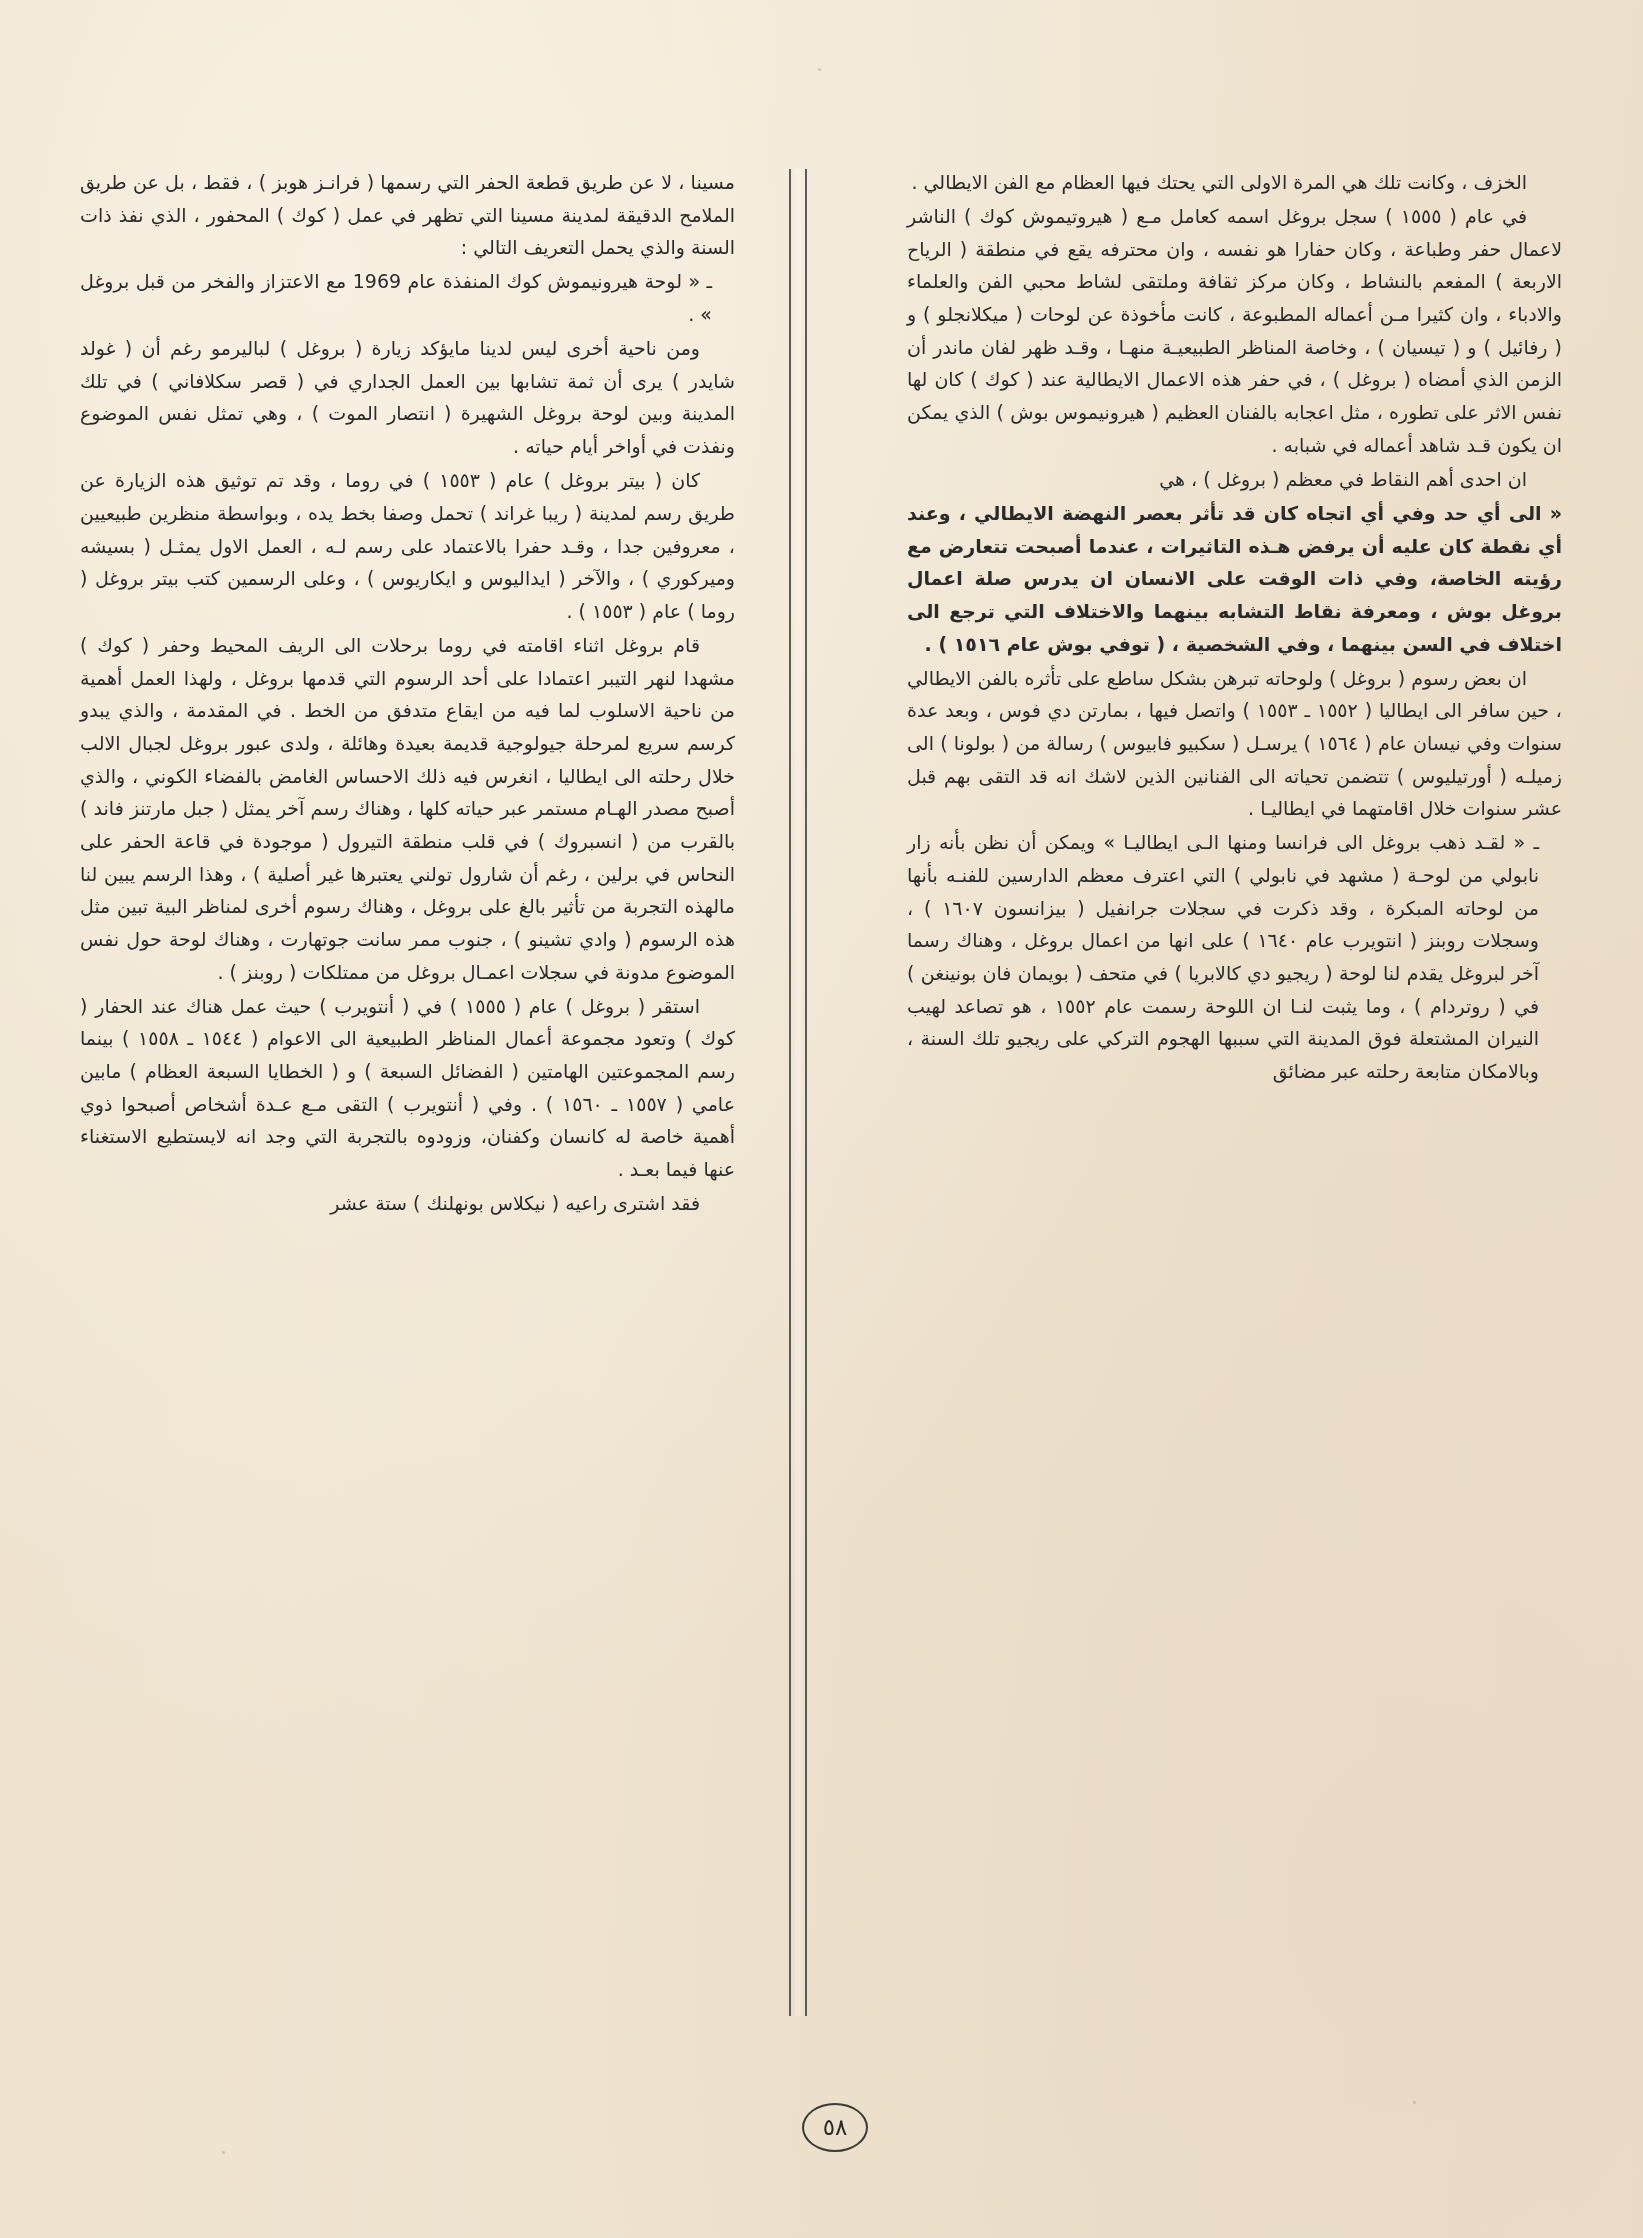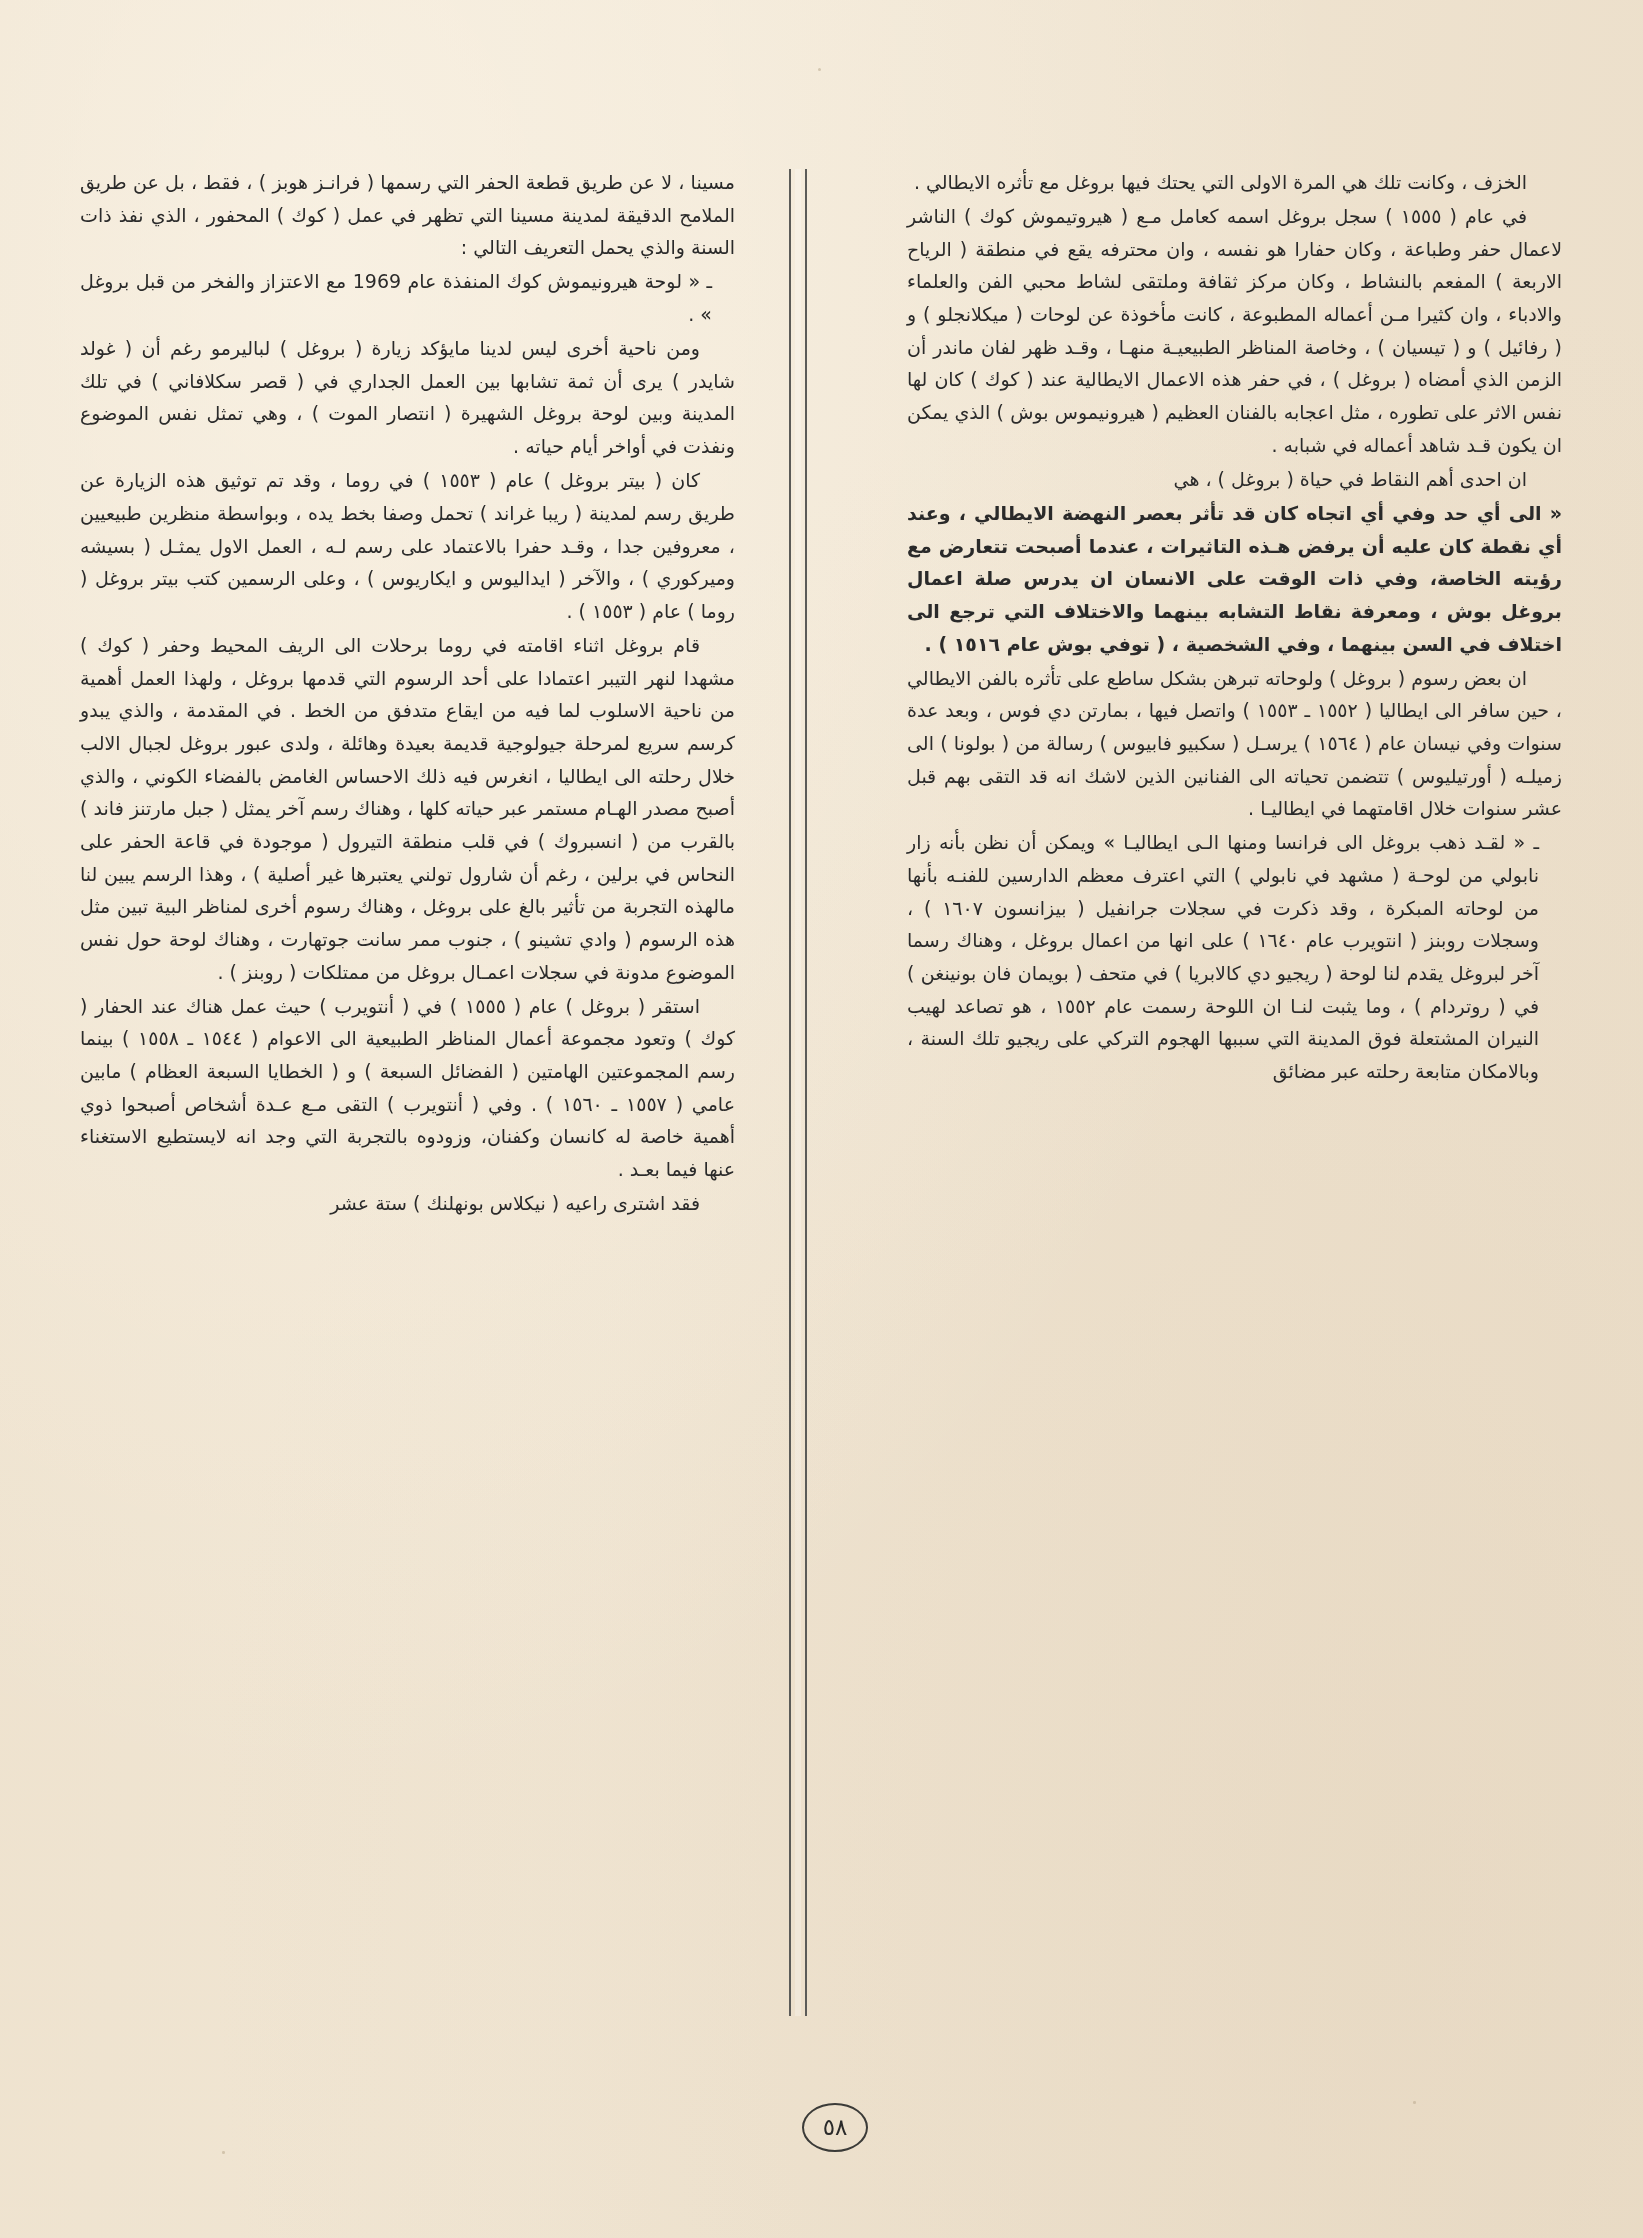--- a/index.html
+++ b/index.html
@@ -105,23 +105,23 @@
 <body>
 
 <div class="page">
   <div class="paper-tint"></div>
 
   <div class="divider"></div>
 
   <div class="columns">
 
     <div class="col right">
-      <p>الخزف ، وكانت تلك هي المرة الاولى التي يحتك فيها بروغل مع تأثره الايطالي .</p>
+      <p>الخزف ، وكانت تلك هي المرة الاولى التي يحتك فيها العظام مع الفن الايطالي .</p>
       <p>في عام ( ١٥٥٥ ) سجل بروغل اسمه كعامل مـع ( هيروتيموش كوك ) الناشر لاعمال حفر وطباعة ، وكان حفارا هو نفسه ، وان محترفه يقع في منطقة ( الرياح الاربعة ) المفعم بالنشاط ، وكان مركز ثقافة وملتقى لشاط محبي الفن والعلماء والادباء ، وان كثيرا مـن أعماله المطبوعة ، كانت مأخوذة عن لوحات ( ميكلانجلو ) و ( رفائيل ) و ( تيسيان ) ، وخاصة المناظر الطبيعيـة منهـا ، وقـد ظهر لفان ماندر أن الزمن الذي أمضاه ( بروغل ) ، في حفر هذه الاعمال الايطالية عند ( كوك ) كان لها نفس الاثر على تطوره ، مثل اعجابه بالفنان العظيم ( هيرونيموس بوش ) الذي يمكن ان يكون قـد شاهد أعماله في شبابه .</p>
-      <p>ان احدى أهم النقاط في حياة ( بروغل ) ، هي</p>
+      <p>ان احدى أهم النقاط في معظم ( بروغل ) ، هي</p>
       <p class="bold-quote">« الى أي حد وفي أي اتجاه كان قد تأثر بعصر النهضة الايطالي ، وعند أي نقطة كان عليه أن يرفض هـذه التاثيرات ، عندما أصبحت تتعارض مع رؤيته الخاصة، وفي ذات الوقت على الانسان ان يدرس صلة اعمال بروغل بوش ، ومعرفة نقاط التشابه بينهما والاختلاف التي ترجع الى اختلاف في السن بينهما ، وفي الشخصية ، ( توفي بوش عام ١٥١٦ ) .</p>
       <p>ان بعض رسوم ( بروغل ) ولوحاته تبرهن بشكل ساطع على تأثره بالفن الايطالي ، حين سافر الى ايطاليا ( ١٥٥٢ ـ ١٥٥٣ ) واتصل فيها ، بمارتن دي فوس ، وبعد عدة سنوات وفي نيسان عام ( ١٥٦٤ ) يرسـل ( سكبيو فابيوس ) رسالة من ( بولونا ) الى زميلـه ( أورتيليوس ) تتضمن تحياته الى الفنانين الذين لاشك انه قد التقى بهم قبل عشر سنوات خلال اقامتهما في ايطاليـا .</p>
       <p class="dash">ـ « لقـد ذهب بروغل الى فرانسا ومنها الـى ايطاليـا » ويمكن أن نظن بأنه زار نابولي من لوحـة ( مشهد في نابولي ) التي اعترف معظم الدارسين للفنـه بأنها من لوحاته المبكرة ، وقد ذكرت في سجلات جرانفيل ( بيزانسون ١٦٠٧ ) ، وسجلات روبنز ( انتويرب عام ١٦٤٠ ) على انها من اعمال بروغل ، وهناك رسما آخر لبروغل يقدم لنا لوحة ( ريجيو دي كالابريا ) في متحف ( بويمان فان بونينغن ) في ( روتردام ) ، وما يثبت لنـا ان اللوحة رسمت عام ١٥٥٢ ، هو تصاعد لهيب النيران المشتعلة فوق المدينة التي سببها الهجوم التركي على ريجيو تلك السنة ، وبالامكان متابعة رحلته عبر مضائق</p>
     </div>
 
     <div class="col left">
       <p class="noindent">مسينا ، لا عن طريق قطعة الحفر التي رسمها ( فرانـز هوبز ) ، فقط ، بل عن طريق الملامح الدقيقة لمدينة مسينا التي تظهر في عمل ( كوك ) المحفور ، الذي نفذ ذات السنة والذي يحمل التعريف التالي :</p>
       <p class="dash">ـ « لوحة هيرونيموش كوك المنفذة عام 1969 مع الاعتزاز والفخر من قبل بروغل » .</p>
       <p>ومن ناحية أخرى ليس لدينا مايؤكد زيارة ( بروغل ) لباليرمو رغم أن ( غولد شايدر ) يرى أن ثمة تشابها بين العمل الجداري في ( قصر سكلافاني ) في تلك المدينة وبين لوحة بروغل الشهيرة ( انتصار الموت ) ، وهي تمثل نفس الموضوع ونفذت في أواخر أيام حياته .</p>
       <p>كان ( بيتر بروغل ) عام ( ١٥٥٣ ) في روما ، وقد تم توثيق هذه الزيارة عن طريق رسم لمدينة ( ريبا غراند ) تحمل وصفا بخط يده ، وبواسطة منظرين طبيعيين ، معروفين جدا ، وقـد حفرا بالاعتماد على رسم لـه ، العمل الاول يمثـل ( بسيشه وميركوري ) ، والآخر ( ايداليوس و ايكاريوس ) ، وعلى الرسمين كتب بيتر بروغل ( روما ) عام ( ١٥٥٣ ) .</p>

